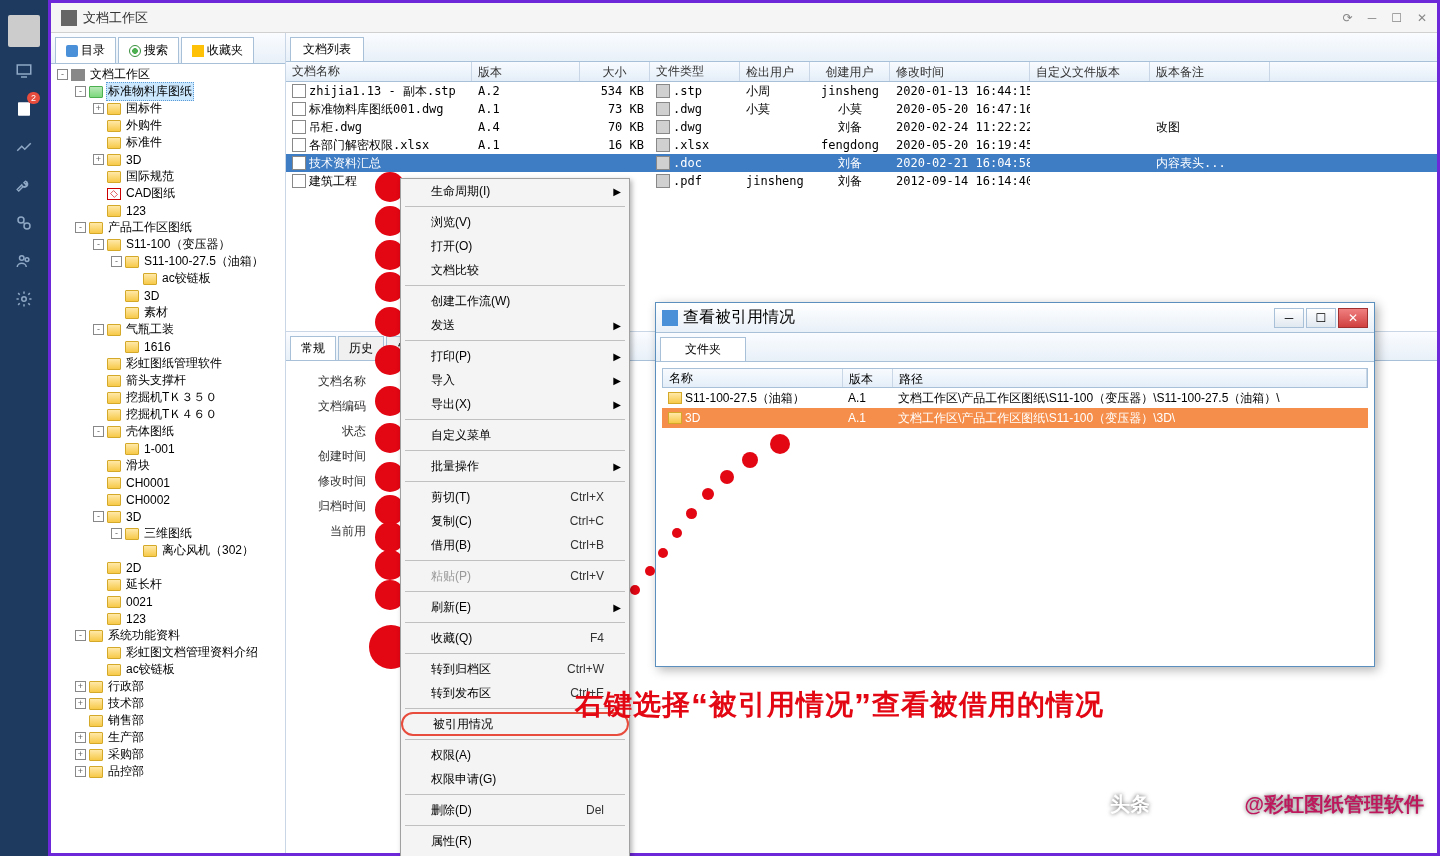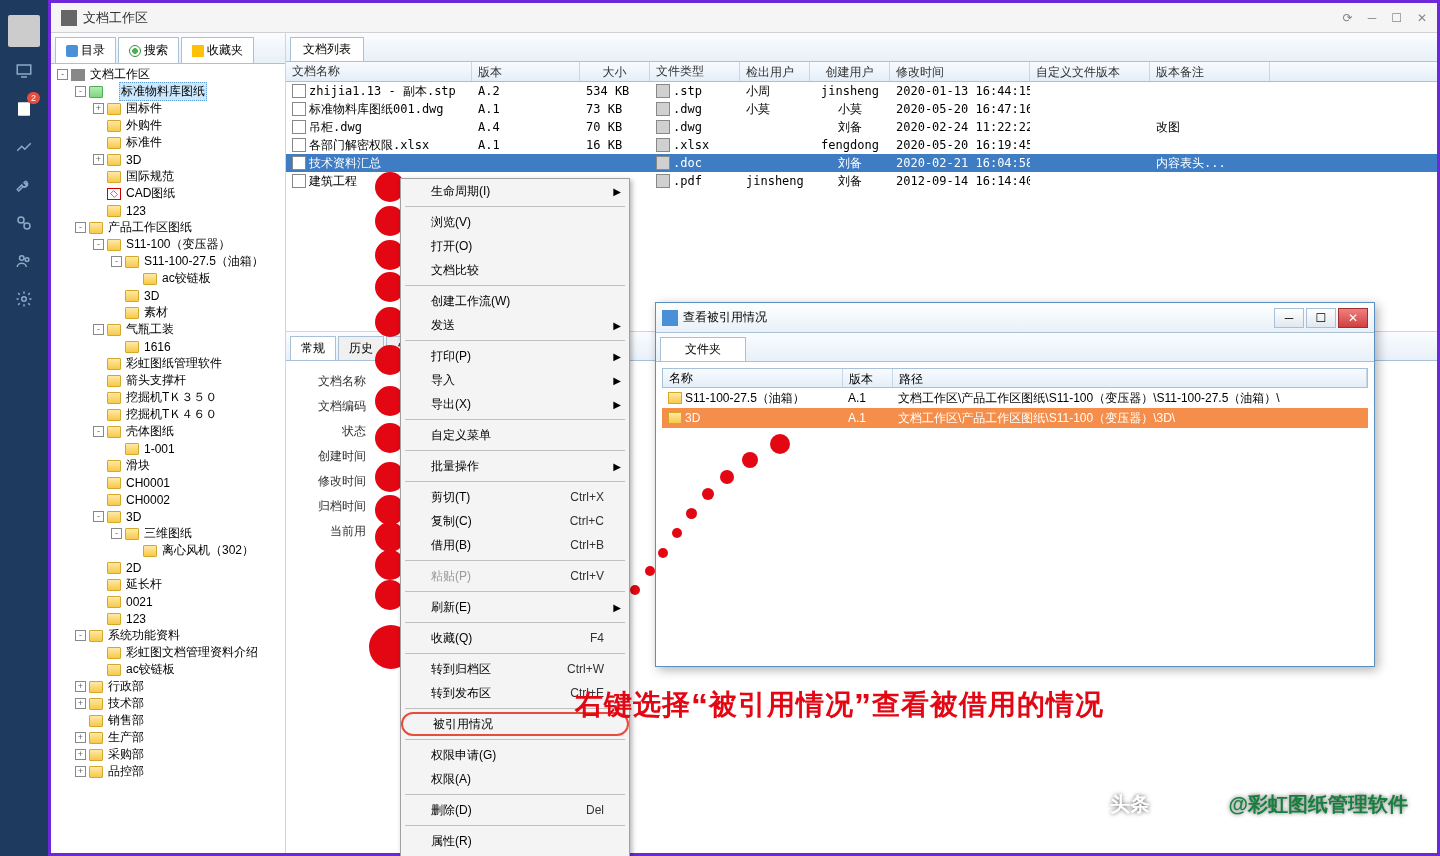--- a/index.html
+++ b/index.html
@@ -29,36 +29,36 @@
 
 .tree { flex: 1; overflow: auto; padding: 2px; font-size: 12px; }
 .tree-item { display: flex; align-items: center; white-space: nowrap; height: 17px; cursor: pointer; }
 .tree-item .expander { width: 11px; height: 11px; border: 1px solid #888; text-align: center; line-height: 9px; font-size: 9px; margin-right: 3px; color: #666; background: #fff; }
 .tree-item .spacer { width: 14px; display: inline-block; }
 .tree-item .folder-icon { width: 14px; height: 12px; background: linear-gradient(#ffe9a8,#f7c948); border: 1px solid #d4a829; border-radius: 1px; margin-right: 3px; }
 .tree-item .folder-icon.special { background: linear-gradient(#b8e8b8,#7cd87c); border-color: #4caf50; }
 .tree-item .gear-icon { width: 14px; height: 12px; background: #888; margin-right: 3px; }
 .tree-item .red-icon { width: 14px; height: 12px; background: #fff; border: 1px solid #cc0000; margin-right: 3px; position: relative; }
 .tree-item .red-icon::after { content:''; position:absolute; inset:1px; border:1px solid #cc0000; transform: rotate(45deg) scale(0.6); }
-.tree-item.selected .label { background: #cce8ff; border: 1px dotted #5b9bd5; padding: 0 1px; margin-left: 13px; }
+.tree-item.selected .label { background: #cce8ff; border: 1px dotted #5b9bd5; padding: 0 1px; }
 .tree-item .label { padding: 0 2px; }
 .l1 { padding-left: 4px; } .l2 { padding-left: 22px; } .l3 { padding-left: 40px; } .l4 { padding-left: 58px; } .l5 { padding-left: 76px; }
 
 .right-panel { flex: 1; display: flex; flex-direction: column; background: #fff; }
 .doc-tabs { display: flex; background: linear-gradient(#fafcff,#e8f0f8); padding: 4px 4px 0; border-bottom: 1px solid #a8c0d8; }
 .doc-tab { padding: 3px 12px; border: 1px solid #a8c0d8; border-bottom: none; background: #fff; font-size: 12px; }
 
 .file-list { flex: 0 0 270px; overflow: auto; border-bottom: 1px solid #c8d6e5; }
 .file-header { display: flex; background: linear-gradient(#f8fbff,#e4eef8); border-bottom: 1px solid #a8c0d8; height: 20px; }
 .file-header .col { padding: 2px 6px; border-right: 1px solid #c8d6e5; color: #333; font-size: 12px; }
 .file-row { display: flex; height: 18px; align-items: center; }
 .file-row.selected { background: #3e7cc3; color: #fff; }
 .file-row .col { padding: 1px 6px; font-size: 12px; white-space: nowrap; overflow: hidden; font-family: "SimSun", monospace; }
 .col-name { width: 186px; display: flex; align-items: center; gap: 3px; }
-.col-ver { width: 108px; } .col-size { width: 70px; text-align: left; } .col-type { width: 90px; display: flex; align-items: center; gap: 3px; }
+.col-ver { width: 108px; } .col-size { width: 70px; text-align: right; } .col-type { width: 90px; display: flex; align-items: center; gap: 3px; }
 .col-user1 { width: 70px; } .col-user2 { width: 80px; text-align: center; } .col-date { width: 140px; } .col-custom { width: 120px; } .col-note { width: 120px; }
 .file-icon { width: 14px; height: 14px; background: #fff; border: 1px solid #888; display: inline-block; }
 .type-icon { width: 14px; height: 14px; background: #d0d0d0; border: 1px solid #888; display: inline-block; }
 
 .detail-tabs { display: flex; background: linear-gradient(#fafcff,#e8f0f8); border-bottom: 1px solid #a8c0d8; padding: 4px 4px 0; }
 .detail-tab { padding: 3px 10px; border: 1px solid #a8c0d8; border-bottom: none; margin-right: 2px; background: #f0f0f0; cursor: pointer; font-size: 12px; }
 .detail-tab.active { background: #fff; }
 
 .detail-body { flex: 1; padding: 12px 20px; }
 .detail-row { display: flex; margin-bottom: 8px; align-items: center; }
@@ -68,42 +68,42 @@
 .menu-item { display: flex; align-items: center; height: 24px; padding: 0 25px 0 30px; cursor: pointer; position: relative; }
 .menu-item .shortcut { margin-left: auto; color: #333; }
 .menu-item .arrow { position: absolute; right: 8px; font-size: 10px; }
 .menu-item.disabled { color: #999; }
 .menu-sep { height: 1px; background: #c0c0c0; margin: 3px 4px; }
 .menu-item.highlighted { border: 2px solid #e74c3c; border-radius: 12px; }
 
 .popup-window { position: absolute; left: 655px; top: 302px; width: 720px; height: 365px; background: #fff; border: 1px solid #5b8fbe; box-shadow: 3px 3px 10px rgba(0,0,0,0.3); z-index: 90; }
 .popup-title { height: 30px; background: linear-gradient(#fff,#e8f0f8); display: flex; align-items: center; padding: 0 6px; border-bottom: 1px solid #a8c0d8; }
 .popup-title .pt-icon { width: 16px; height: 16px; background: #4a90d9; margin-right: 5px; }
-.popup-title .pt-text { flex: 1; font-size: 12px; }
+.popup-title .pt-text { flex: 1; font-size: 16px; }
 .popup-title .pt-btns { display: flex; }
 .popup-title .pt-btn { width: 30px; height: 20px; text-align: center; border: 1px solid #a8c0d8; margin-left: 2px; background: linear-gradient(#fff,#e0e8f0); cursor: pointer; line-height: 18px; }
 .popup-title .pt-btn.close { background: linear-gradient(#f08080,#d04040); color: #fff; border-color: #a03030; }
 .popup-tabs { display: flex; background: linear-gradient(#fafcff,#e8f0f8); padding: 4px 4px 0; border-bottom: 1px solid #a8c0d8; }
 .popup-tab { padding: 3px 24px; border: 1px solid #a8c0d8; border-bottom: none; background: #fff; }
 .popup-body { padding: 6px; }
 .popup-list-header { display: flex; background: linear-gradient(#f8fbff,#e4eef8); border: 1px solid #a8c0d8; height: 20px; }
 .popup-list-header .pcol { padding: 2px 6px; border-right: 1px solid #c8d6e5; }
 .popup-row { display: flex; height: 20px; align-items: center; font-family: "SimSun", monospace; }
 .popup-row.selected { background: #f58e4a; color: #fff; }
 .popup-row .pcol { padding: 1px 6px; }
 .pcol-name { width: 180px; display: flex; align-items: center; gap: 3px; } .pcol-ver { width: 50px; } .pcol-path { flex: 1; }
 
 .red-trail { position: absolute; z-index: 95; pointer-events: none; }
 .red-dot { background: #e30613; border-radius: 50%; position: absolute; }
 
 .annotation-text { position: absolute; left: 575px; top: 686px; font-size: 28px; font-weight: bold; color: #e30613; z-index: 120; white-space: nowrap; font-family: "SimSun","KaiTi",serif; letter-spacing: 1px; }
 .annotation-text .quote { font-size: 34px; vertical-align: -3px; }
 
 .watermark1 { position: absolute; right: 290px; bottom: 38px; font-size: 20px; font-weight: bold; color: #fff; text-shadow: 0 0 4px rgba(0,0,0,0.6); z-index: 130; }
-.watermark2 { position: absolute; right: 32px; bottom: 38px; font-size: 20px; font-weight: bold; color: #15803d; text-shadow: 0 0 4px rgba(0,0,0,0.6); z-index: 130; }
+.watermark2 { position: absolute; right: 16px; bottom: 38px; font-size: 20px; font-weight: bold; color: #be185d; text-shadow: 0 0 4px rgba(0,0,0,0.6); z-index: 130; }
 
 svg { pointer-events: none; }
 </style>
 </head>
 <body>
 
 <div class="app-sidebar">
   <div class="avatar"></div>
   <div class="side-icon">
       <svg width="18" height="18" viewBox="0 0 24 24" fill="none" stroke="currentColor" stroke-width="2">
@@ -589,24 +589,24 @@
     <div class="menu-item">
       <span>转到发布区</span>
       <span class="shortcut">Ctrl+E</span>
     </div>
     <div class="menu-sep"></div>
     <div class="menu-item highlighted">
       <span>被引用情况</span>
     </div>
     <div class="menu-sep"></div>
     <div class="menu-item">
+      <span>权限(A)</span>
+    </div>
+    <div class="menu-item">
       <span>权限申请(G)</span>
-    </div>
-    <div class="menu-item">
-      <span>权限(A)</span>
     </div>
     <div class="menu-sep"></div>
     <div class="menu-item">
       <span>删除(D)</span>
       <span class="shortcut">Del</span>
     </div>
     <div class="menu-sep"></div>
     <div class="menu-item">
       <span>属性(R)</span>
     </div>

